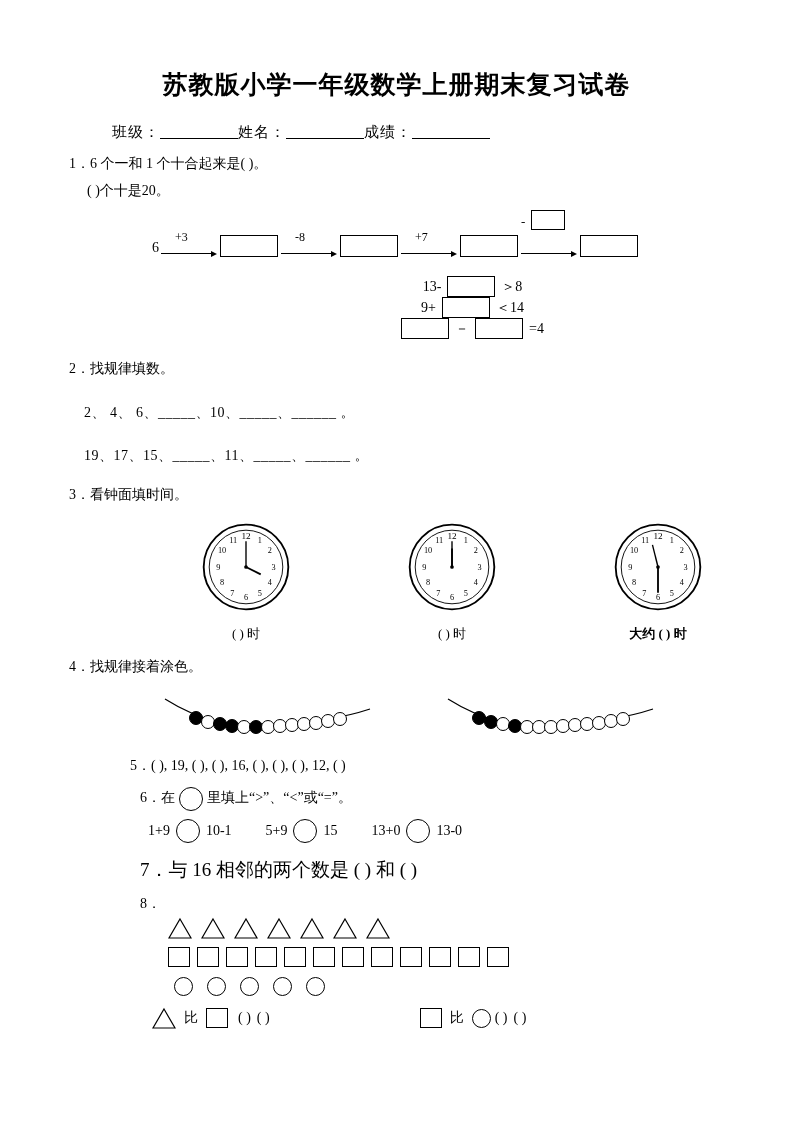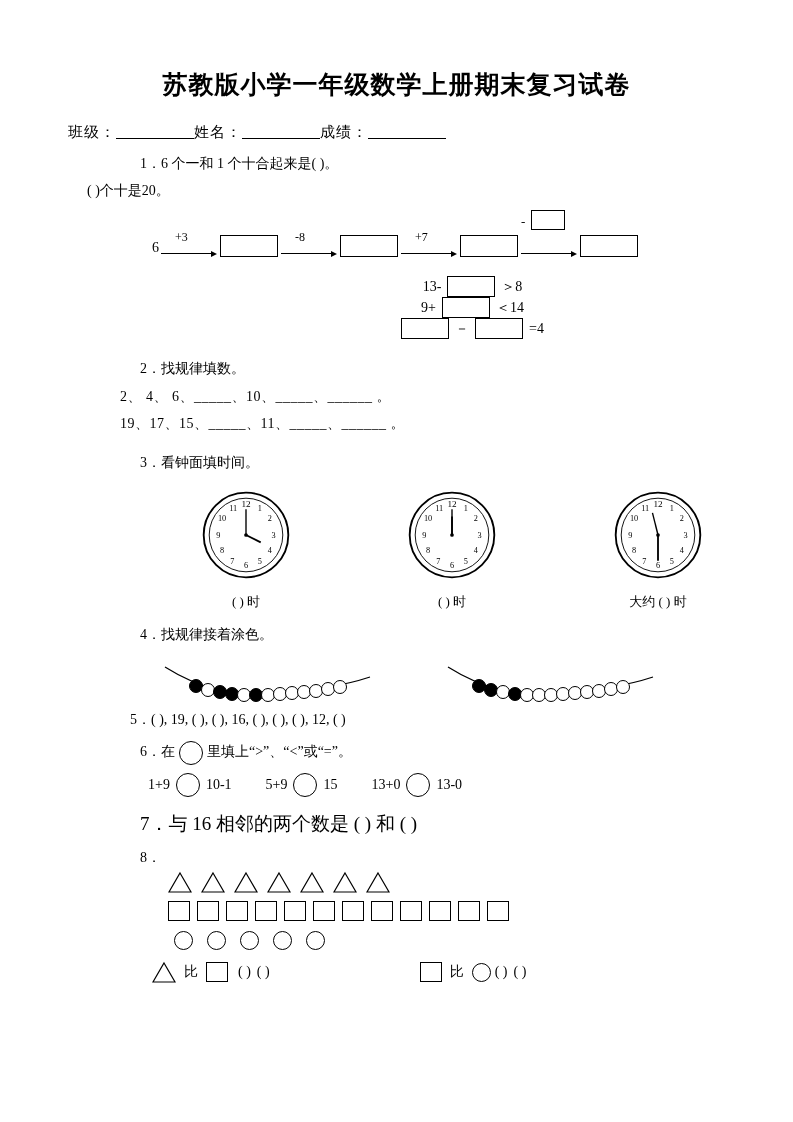--- a/index.html
+++ b/index.html
@@ -20,42 +20,41 @@
     text-align:center;
     font-family:"Liberation Serif", serif;
     font-weight:bold;
     font-size:25px;
     letter-spacing:1px;
     margin:0;
     padding-top:68px;
   }
   .idline{
     margin-top:22px;
-    padding-left:68px;
+    padding-left:112px;
     font-size:15px;
     letter-spacing:1px;
   }
   .idline .u{
     display:inline-block;
     border-bottom:1px solid #000;
     width:78px;
     height:15px;
     vertical-align:-2px;
   }
   .sect{
     padding-left:140px;
     font-size:14.5px;
     margin-top:14px;
   }
   .q{
-    padding-left:120px;
+    padding-left:69px;
     font-size:14px;
     margin-top:12px;
     line-height:20px;
-    margin-left:20px;
   }
   .q2{
     padding-left:87px;
     font-size:14px;
     margin-top:8px;
   }
   .blankbox{
     display:inline-block;
     width:46px;height:19px;
     border:1px solid #000;
@@ -108,23 +107,23 @@
     font-size:14px;
     display:flex;
     align-items:center;
     gap:0px;
     flex-direction:column;
   }
   .ineqrow .grp{display:flex;align-items:center;}
   .ineqrow .sp1{width:86px;}
   .ineqrow .sp2{width:86px;}
   .seqline{
-    padding-left:120px;
-    font-size:14px;
-    margin-top:9px;
+    padding-left:84px;
+    font-size:14px;
+    margin-top:25px;
     letter-spacing:0.5px;
   }
   .clocks{
     margin-top:16px;
     display:flex;
     justify-content:flex-start;
     padding-left:200px;
     gap:114px;
   }
   .clockwrap{width:92px;text-align:center;}
@@ -138,20 +137,21 @@
   .clocklabels .cl{width:92px;text-align:center;}
   .beads{
     margin-top:14px;
     display:flex;
     padding-left:160px;
     gap:68px;
   }
   .q5{
     padding-left:130px;
     font-size:14px;
+    margin-top:14px;
   }
   .q6{
     padding-left:140px;
     font-size:14px;
     margin-top:12px;
   }
   .circ{
     display:inline-block;
     width:22px;height:22px;
     border:1px solid #000;border-radius:50%;
@@ -336,21 +336,21 @@
         <line x1="50" y1="50" x2="50" y2="78" stroke="#000" stroke-width="2"></line>
         <line x1="50" y1="50" x2="44" y2="26" stroke="#000" stroke-width="1.5"></line>
         <circle cx="50" cy="50" r="2" fill="#000"></circle>
       </svg>
     </div>
   </div>
 
   <div class="clocklabels">
     <div class="cl">(    ) 时</div>
     <div class="cl">(    ) 时</div>
-    <div class="cl" style="width:120px;margin-left:-14px;">大约 (    ) 时</div>
+    <div class="cl" style="width:120px;margin-left:-14px;font-weight:bold;">大约 (    ) 时</div>
   </div>
 
   <div class="q" style="margin-top:14px;">
     <span>4．</span><span>找规律接着涂色。</span>
   </div>
 
   <div class="beads">
     <svg width="215" height="52" viewBox="0 0 215 52">
       <path d="M5,8 C40,30 70,36 110,34 C150,32 180,28 210,18" fill="none" stroke="#000" stroke-width="1.2"></path>
       <circle cx="36" cy="27" r="6.5" fill="#000" stroke="#000"></circle>

